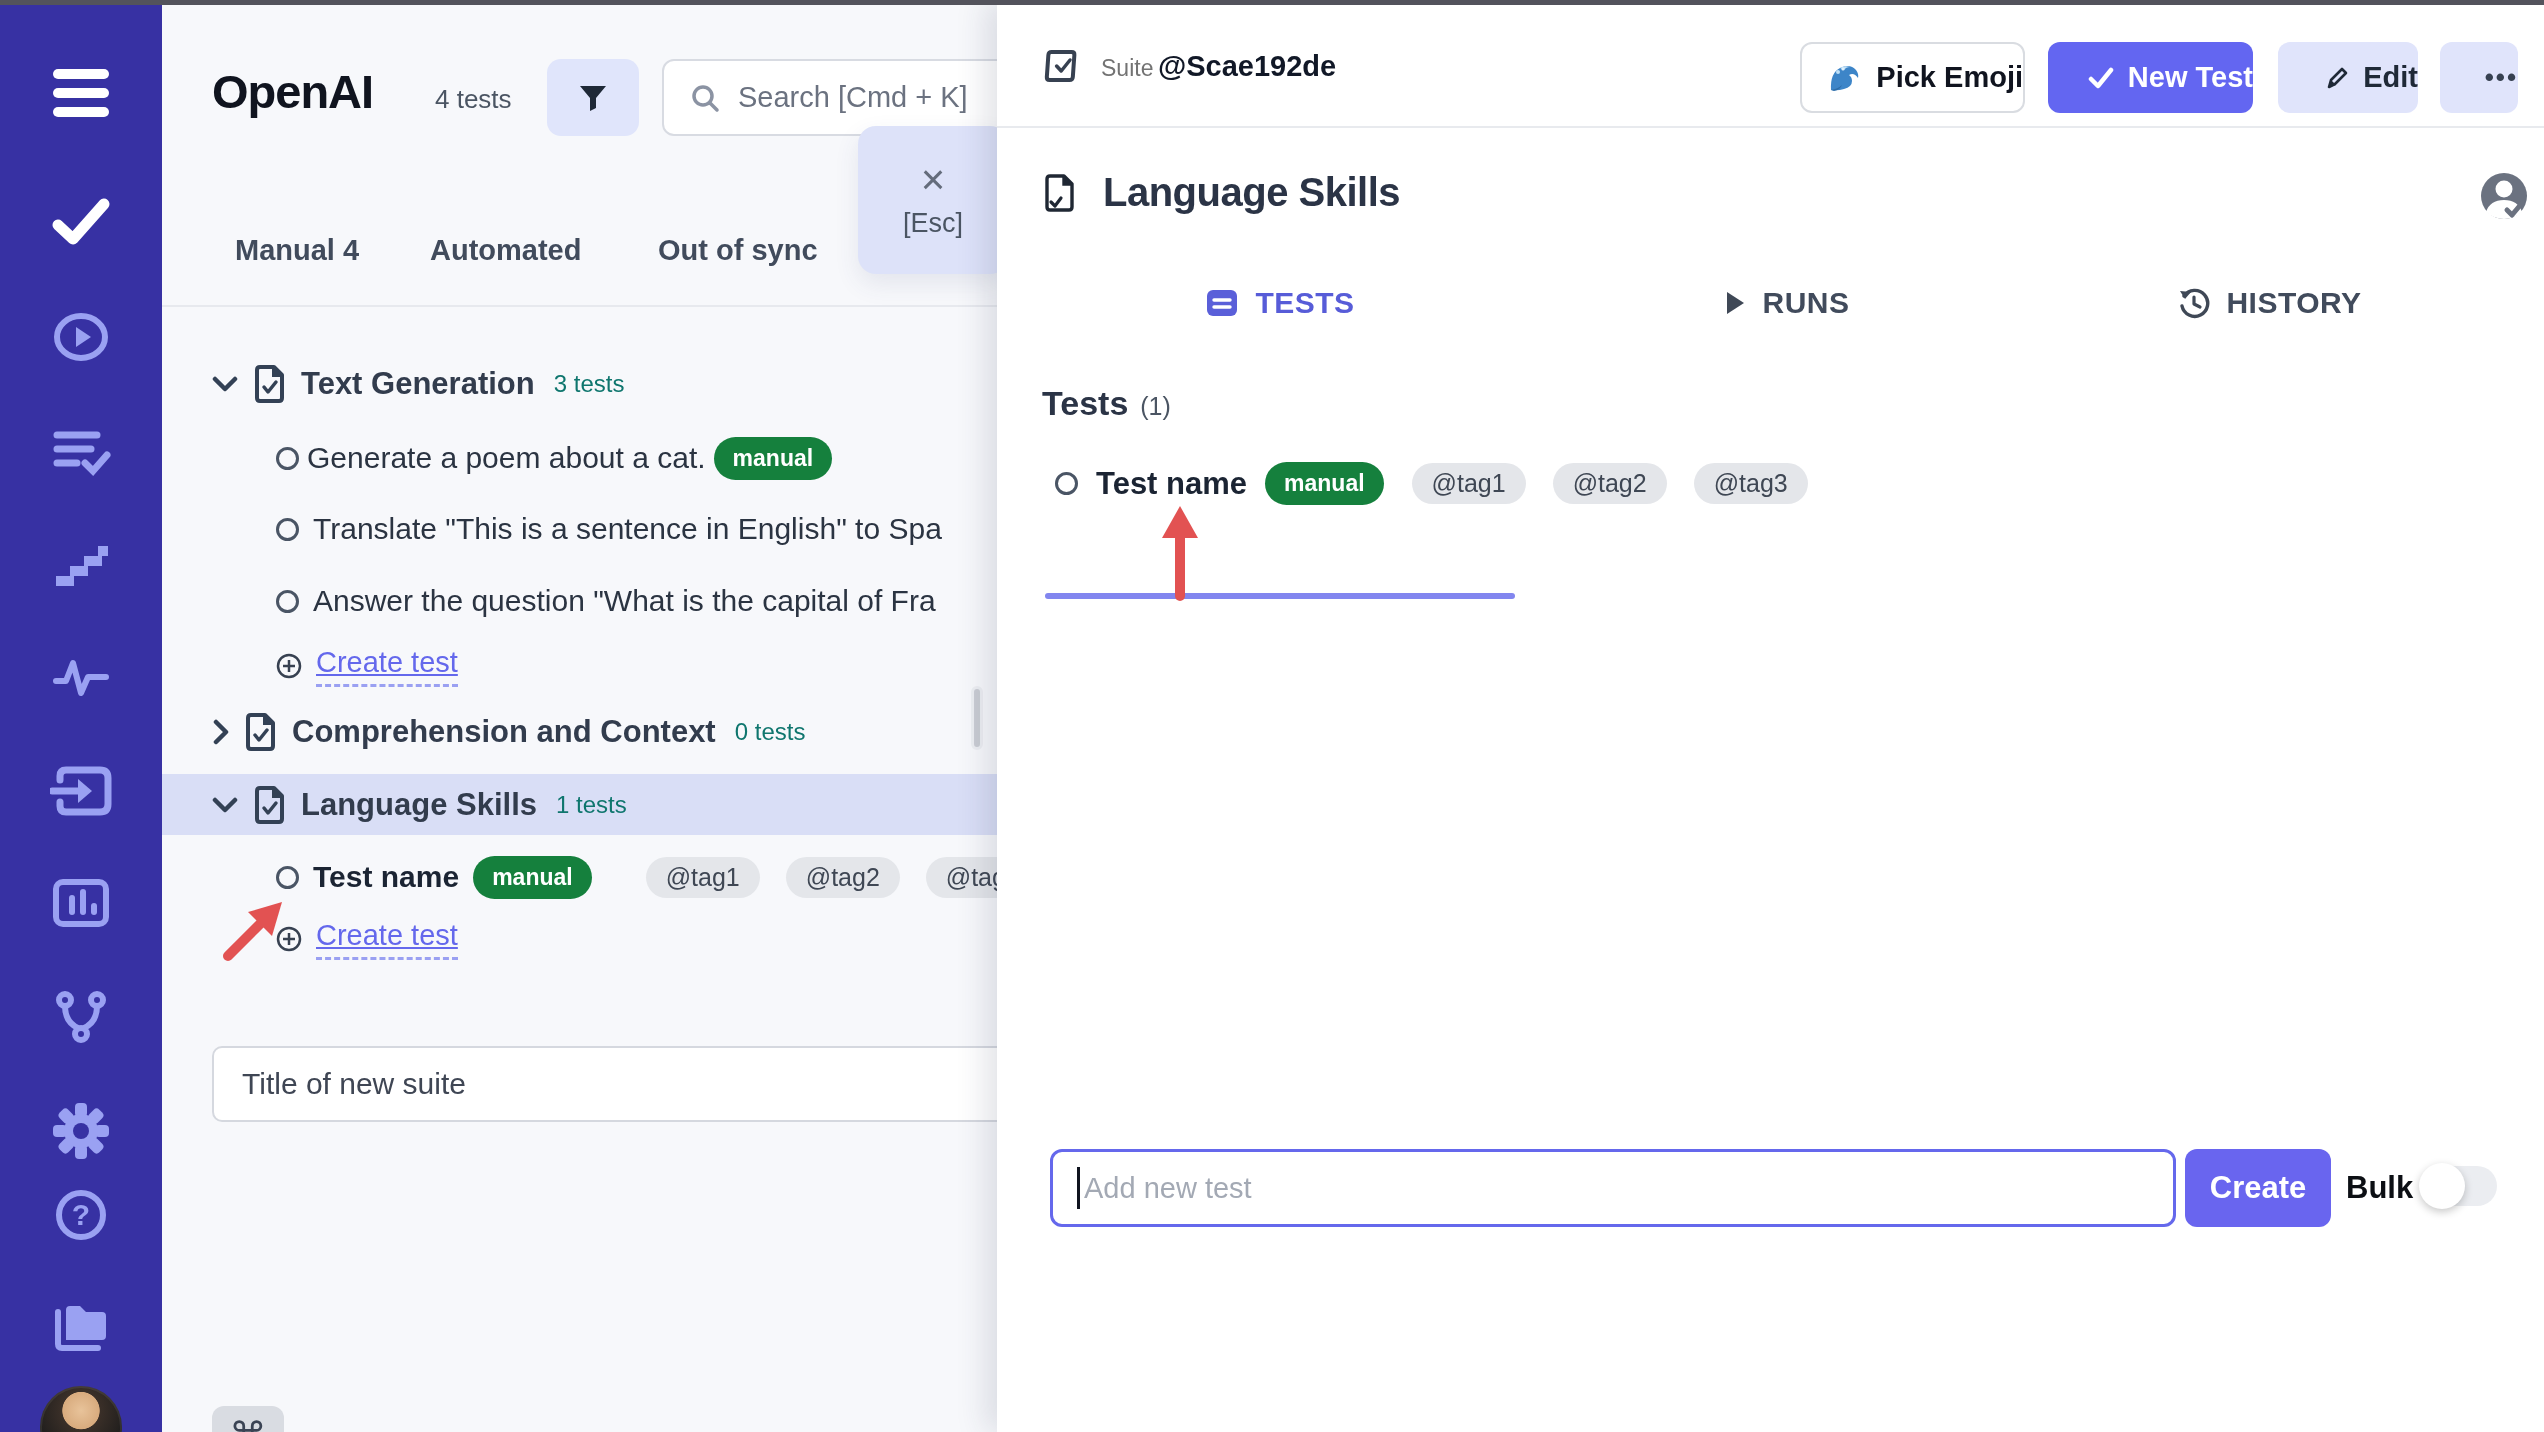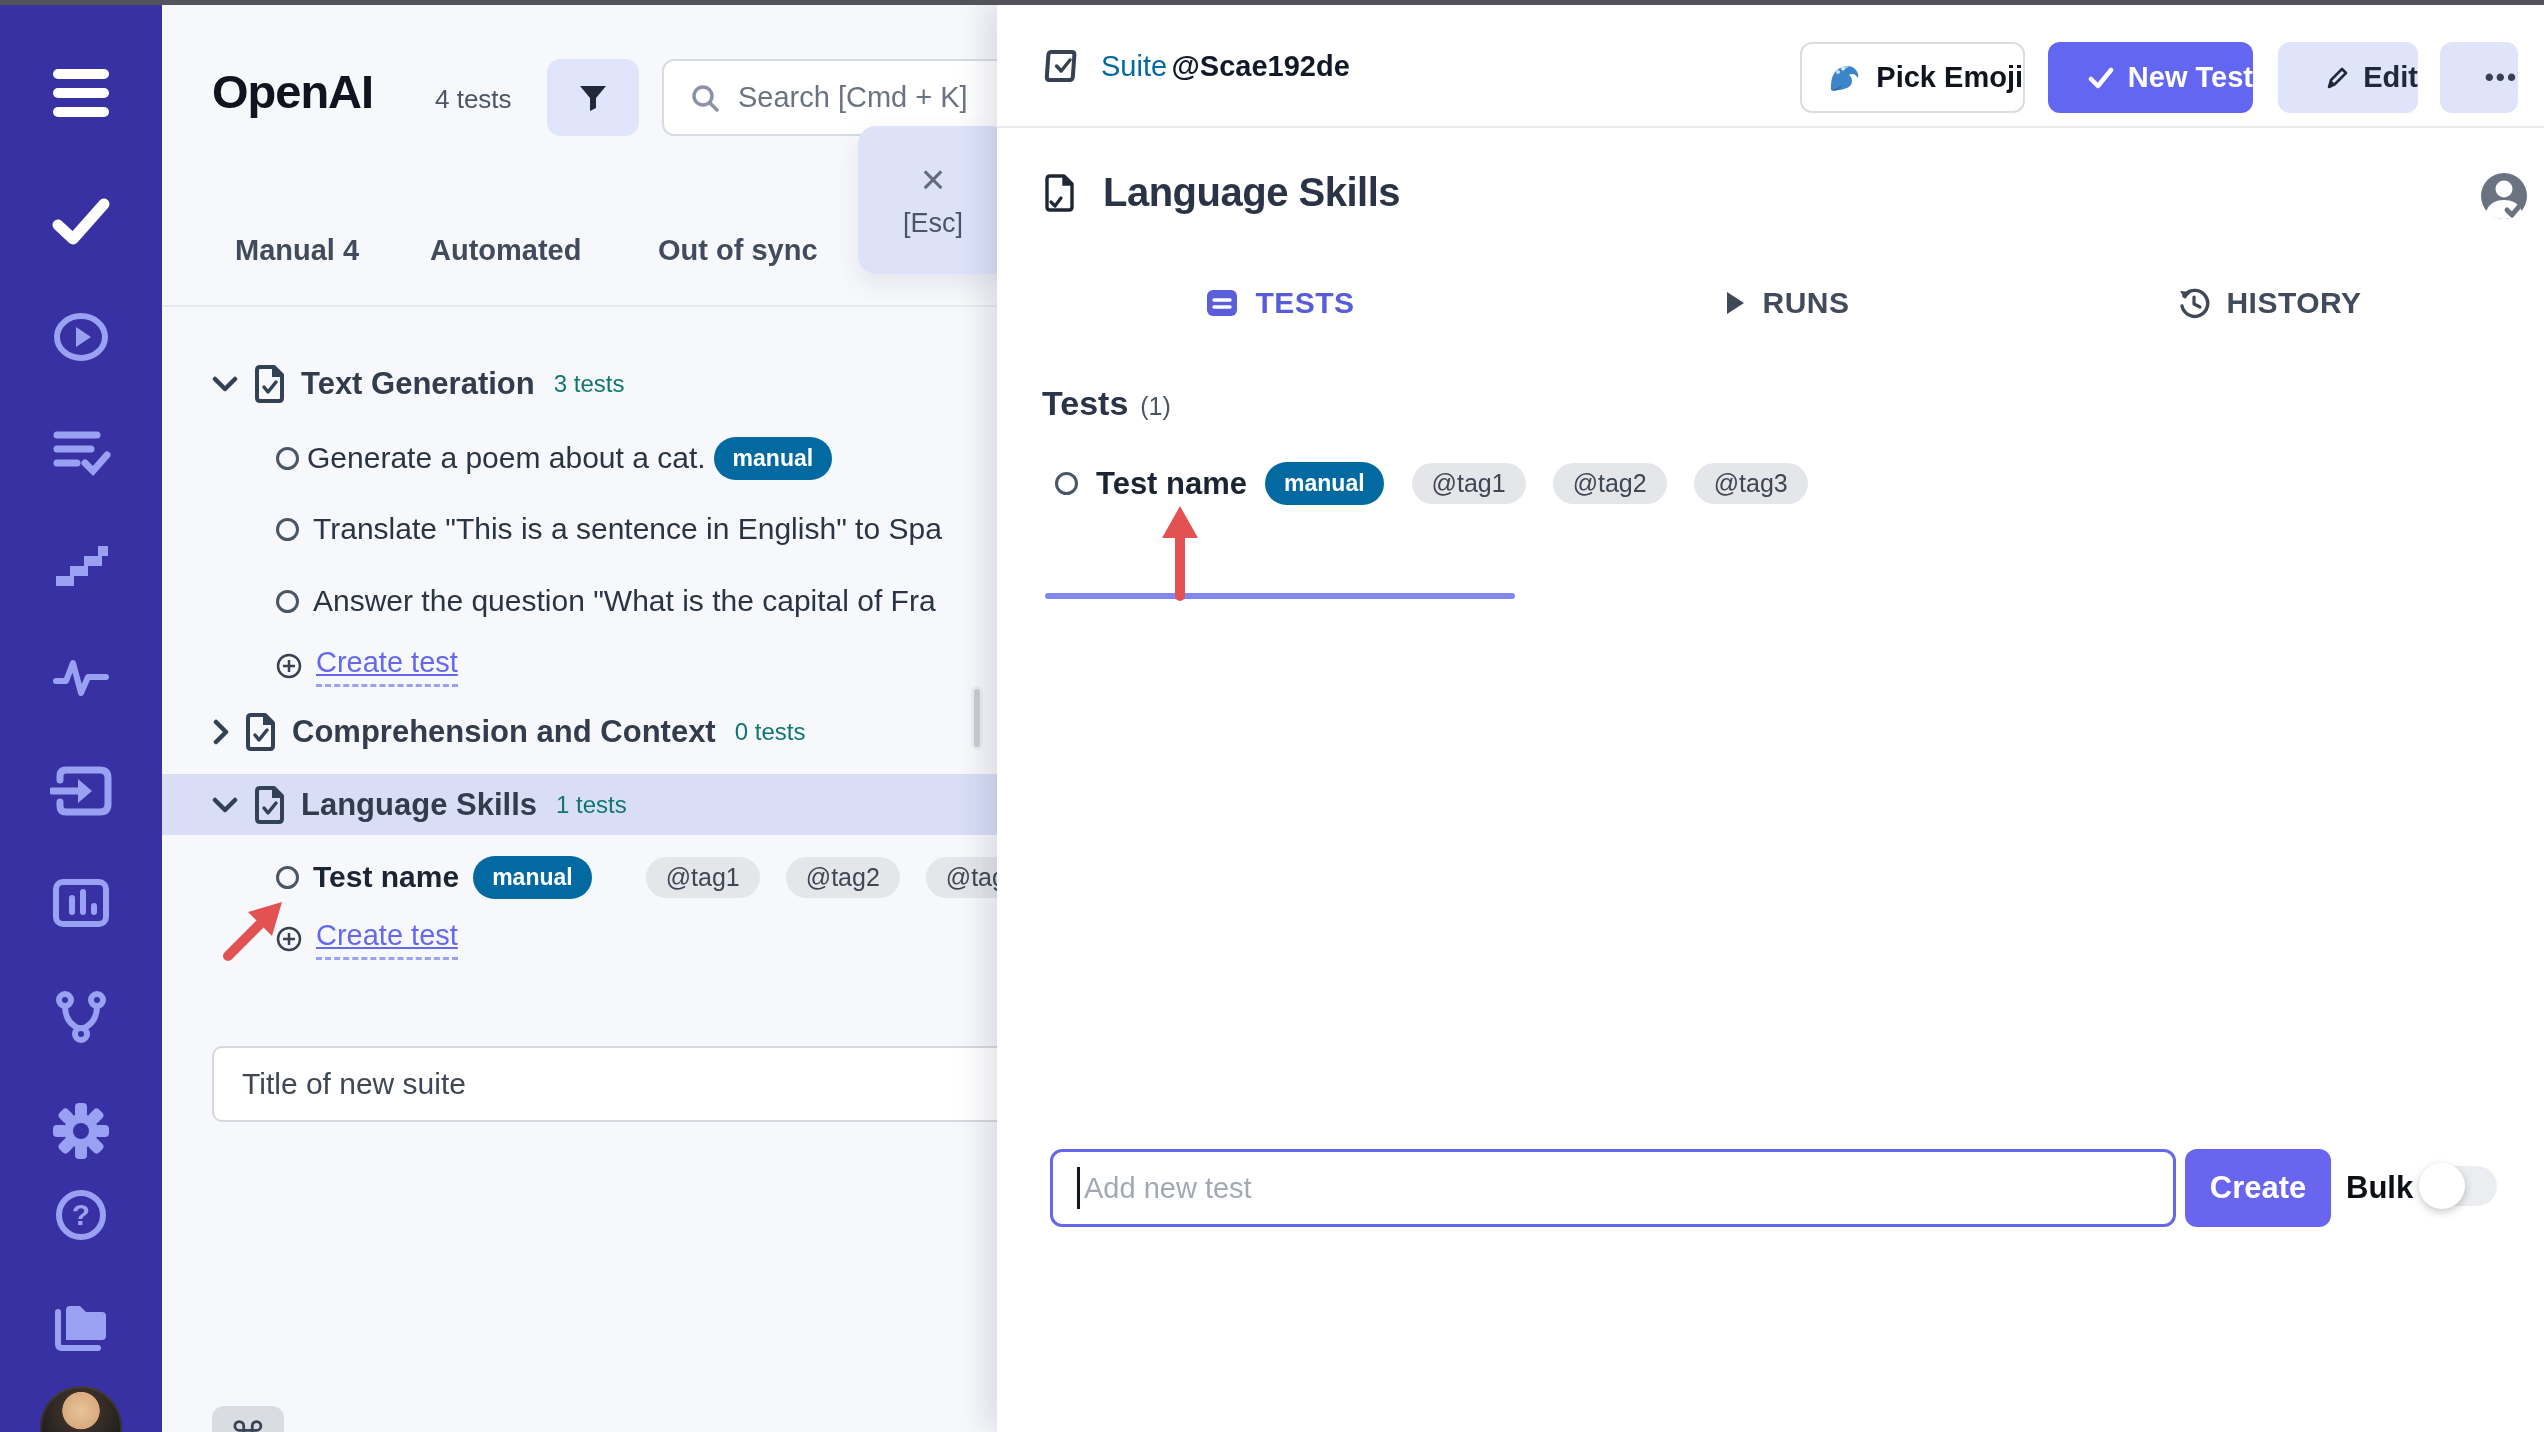--- a/index.html
+++ b/index.html
@@ -35,33 +35,33 @@
   
   .tree-row { position:absolute; display:flex; align-items:center; white-space:nowrap; }
   .suite-row { left:50px; height:56px; gap:15px; }
   .suite-name { font-size:31px; font-weight:600; color:#323c4d; }
   .suite-count { font-size:24px; color:#0f766e; margin-left:4px; }
   .hl-row { position:absolute; left:0; top:774px; width:835px; height:61px; background:#d9def6; }
   .test-row { left:114px; height:52px; gap:14px; }
   .test-name { font-size:30px; color:#2b3442; }
   .test-name.bold { font-weight:700; color:#1b2433; }
   .circle-ico { width:23px; height:23px; border:3px solid #4a5565; border-radius:50%; flex:0 0 auto; }
-  .badge-manual { background:#0369a1; color:#ffffff; font-size:23px; font-weight:700; padding:10px 19px; border-radius:999px; line-height:1; }
+  .badge-manual { background:#15803d; color:#ffffff; font-size:23px; font-weight:700; padding:10px 19px; border-radius:999px; line-height:1; }
   .tag { background:#e4e6ea; color:#3f4754; font-size:25px; padding:8px 20px; border-radius:999px; line-height:1; }
   .create-link { font-size:29px; color:#6468ec; text-decoration:underline; border-bottom:3px dashed #9aa0f2; padding-bottom:5px; }
 
   .new-suite-input { position:absolute; left:50px; top:1046px; width:900px; height:76px; background:#ffffff; border:2px solid #d5d8df; border-radius:10px; display:flex; align-items:center; padding-left:28px; font-size:30px; color:#3f4654; }
   .cmd-badge { position:absolute; left:50px; top:1406px; width:72px; height:60px; background:#d9dce2; border-radius:12px; display:flex; justify-content:center; padding-top:8px; font-size:38px; color:#3a4354; }
   .scroll-thumb { position:absolute; left:809px; top:686px; width:12px; height:64px; border-radius:6px; background:#c9ccd3; border:3px solid #eceef2; }
 
   
   .right-panel { position:absolute; left:997px; top:0; width:1547px; height:1432px; background:#ffffff; z-index:10; box-shadow:-12px 0 28px rgba(40,50,80,0.13); }
   .suite-header { position:absolute; left:0; top:0; width:1547px; height:128px; border-bottom:2px solid #e8eaee; }
   .suite-label-wrap { position:absolute; left:45px; top:46px; display:flex; align-items:center; gap:22px; }
-  .suite-type { font-size:29px; color:#0369a1; }
+  .suite-type { font-size:23px; color:#737373; }
   .suite-id { font-size:29px; font-weight:800; color:#111827; }
   .hdr-btn { position:absolute; top:42px; height:71px; border-radius:12px; display:flex; align-items:center; justify-content:flex-end; gap:14px; font-size:29px; font-weight:600; }
   .btn-emoji { left:803px; width:225px; background:#ffffff; border:2px solid #d9dce1; color:#10141f; font-weight:700; }
   .btn-newtest { left:1051px; width:205px; background:#6366f1; color:#ffffff; }
   .btn-edit { left:1281px; width:140px; background:#e0e4fb; color:#1f2937; }
   .btn-more { left:1443px; width:78px; background:#e0e4fb; color:#374151; font-size:26px; letter-spacing:2px; }
 
   .panel-title-row { position:absolute; left:45px; top:170px; display:flex; align-items:center; gap:26px; }
   .panel-title { font-size:40px; font-weight:800; color:#2b3446; letter-spacing:-0.5px; }
   .panel-avatar { position:absolute; left:1483px; top:172px; }

